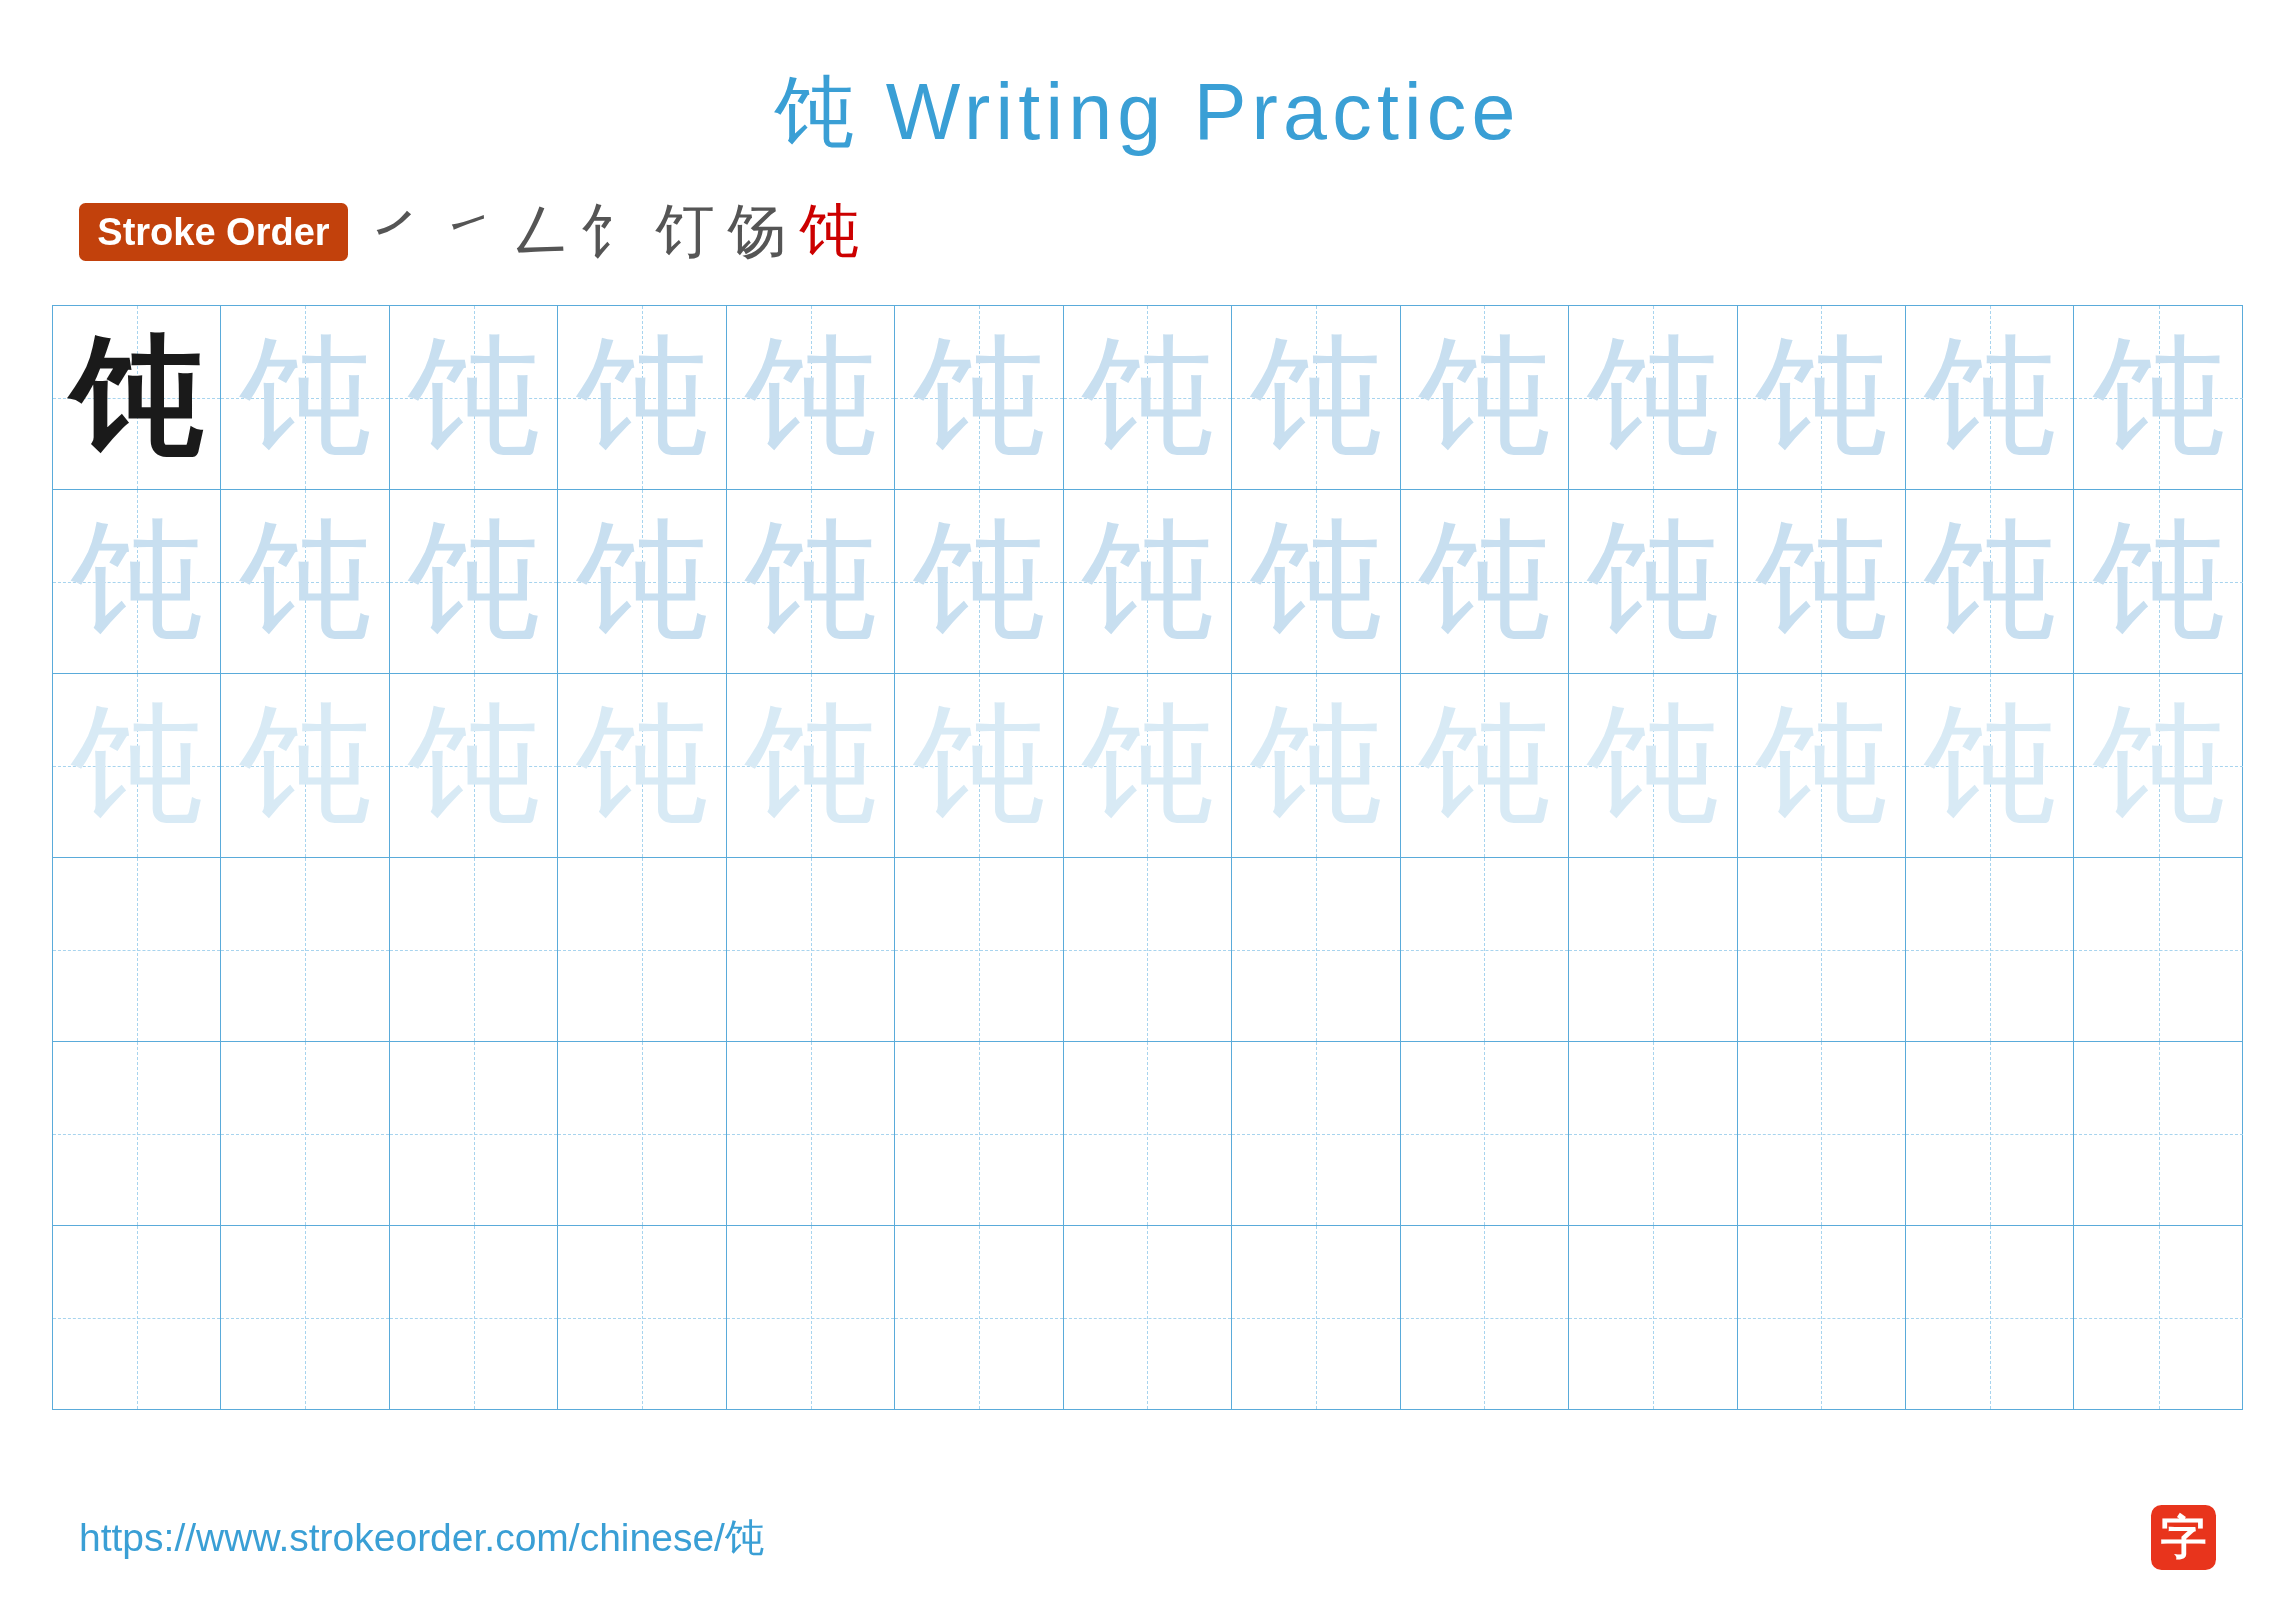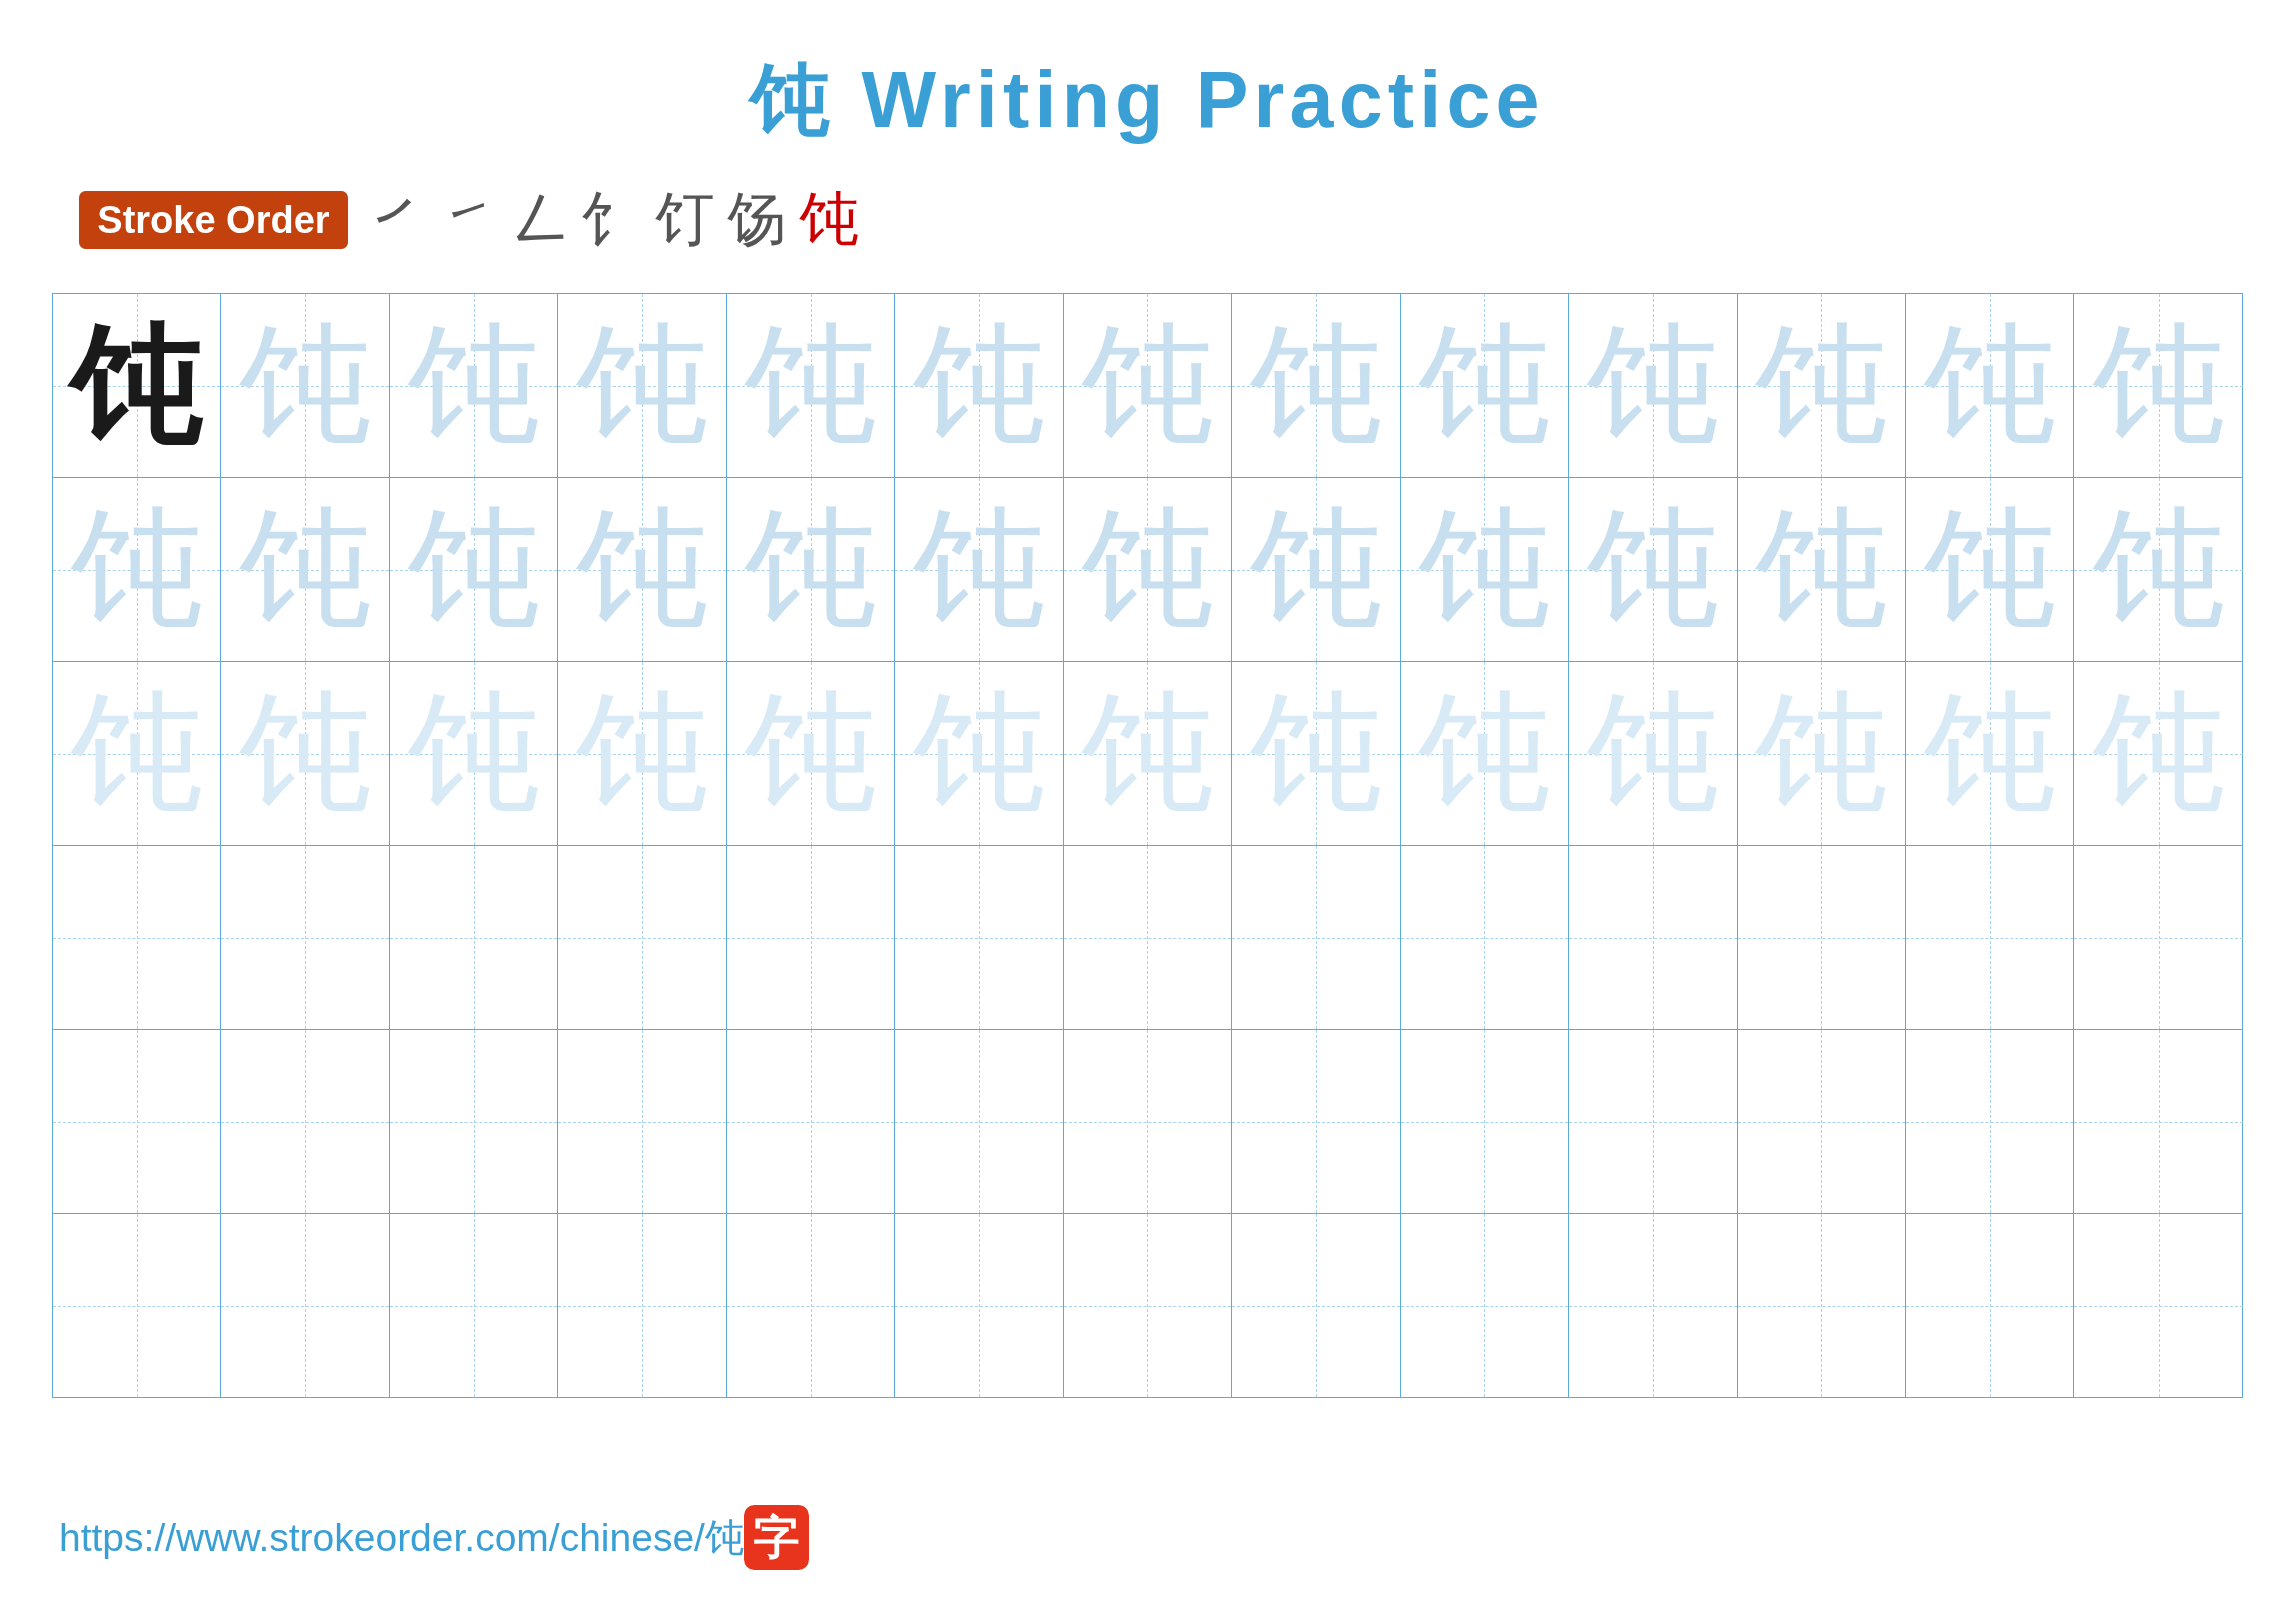--- a/index.html
+++ b/index.html
@@ -8,25 +8,25 @@
       background: #ffffff;
       font-family: Arial, sans-serif;
       width: 2295px;
       height: 1622px;
       position: relative;
       overflow: hidden;
     }
 
     .page-title {
       text-align: center;
-      padding-top: 48px;
+      padding-top: 60px;
       padding-bottom: 26px;
       font-size: 79px;
       color: #3a9fd5;
-      font-weight: bold;
+      font-weight: normal;
       letter-spacing: 5.2px;
     }
 
     .stroke-order-row {
       display: flex;
       align-items: center;
       padding-left: 79px;
       margin-bottom: 33px;
       gap: 19.6px;
     }
@@ -132,22 +132,23 @@
       color: #d8eaf5;
     }
 
     
     .footer {
       position: absolute;
       bottom: 52px;
       left: 0;
       right: 0;
       display: flex;
-      align-items: center;
-      padding: 0 59px;
+      justify-content: space-between;
+      align-items: center;
+      padding: 0 79px;
     }
 
     .footer-url {
       font-size: 39px;
       color: #3a9fd5;
     }
 
     .footer-logo {
       display: flex;
       align-items: center;

